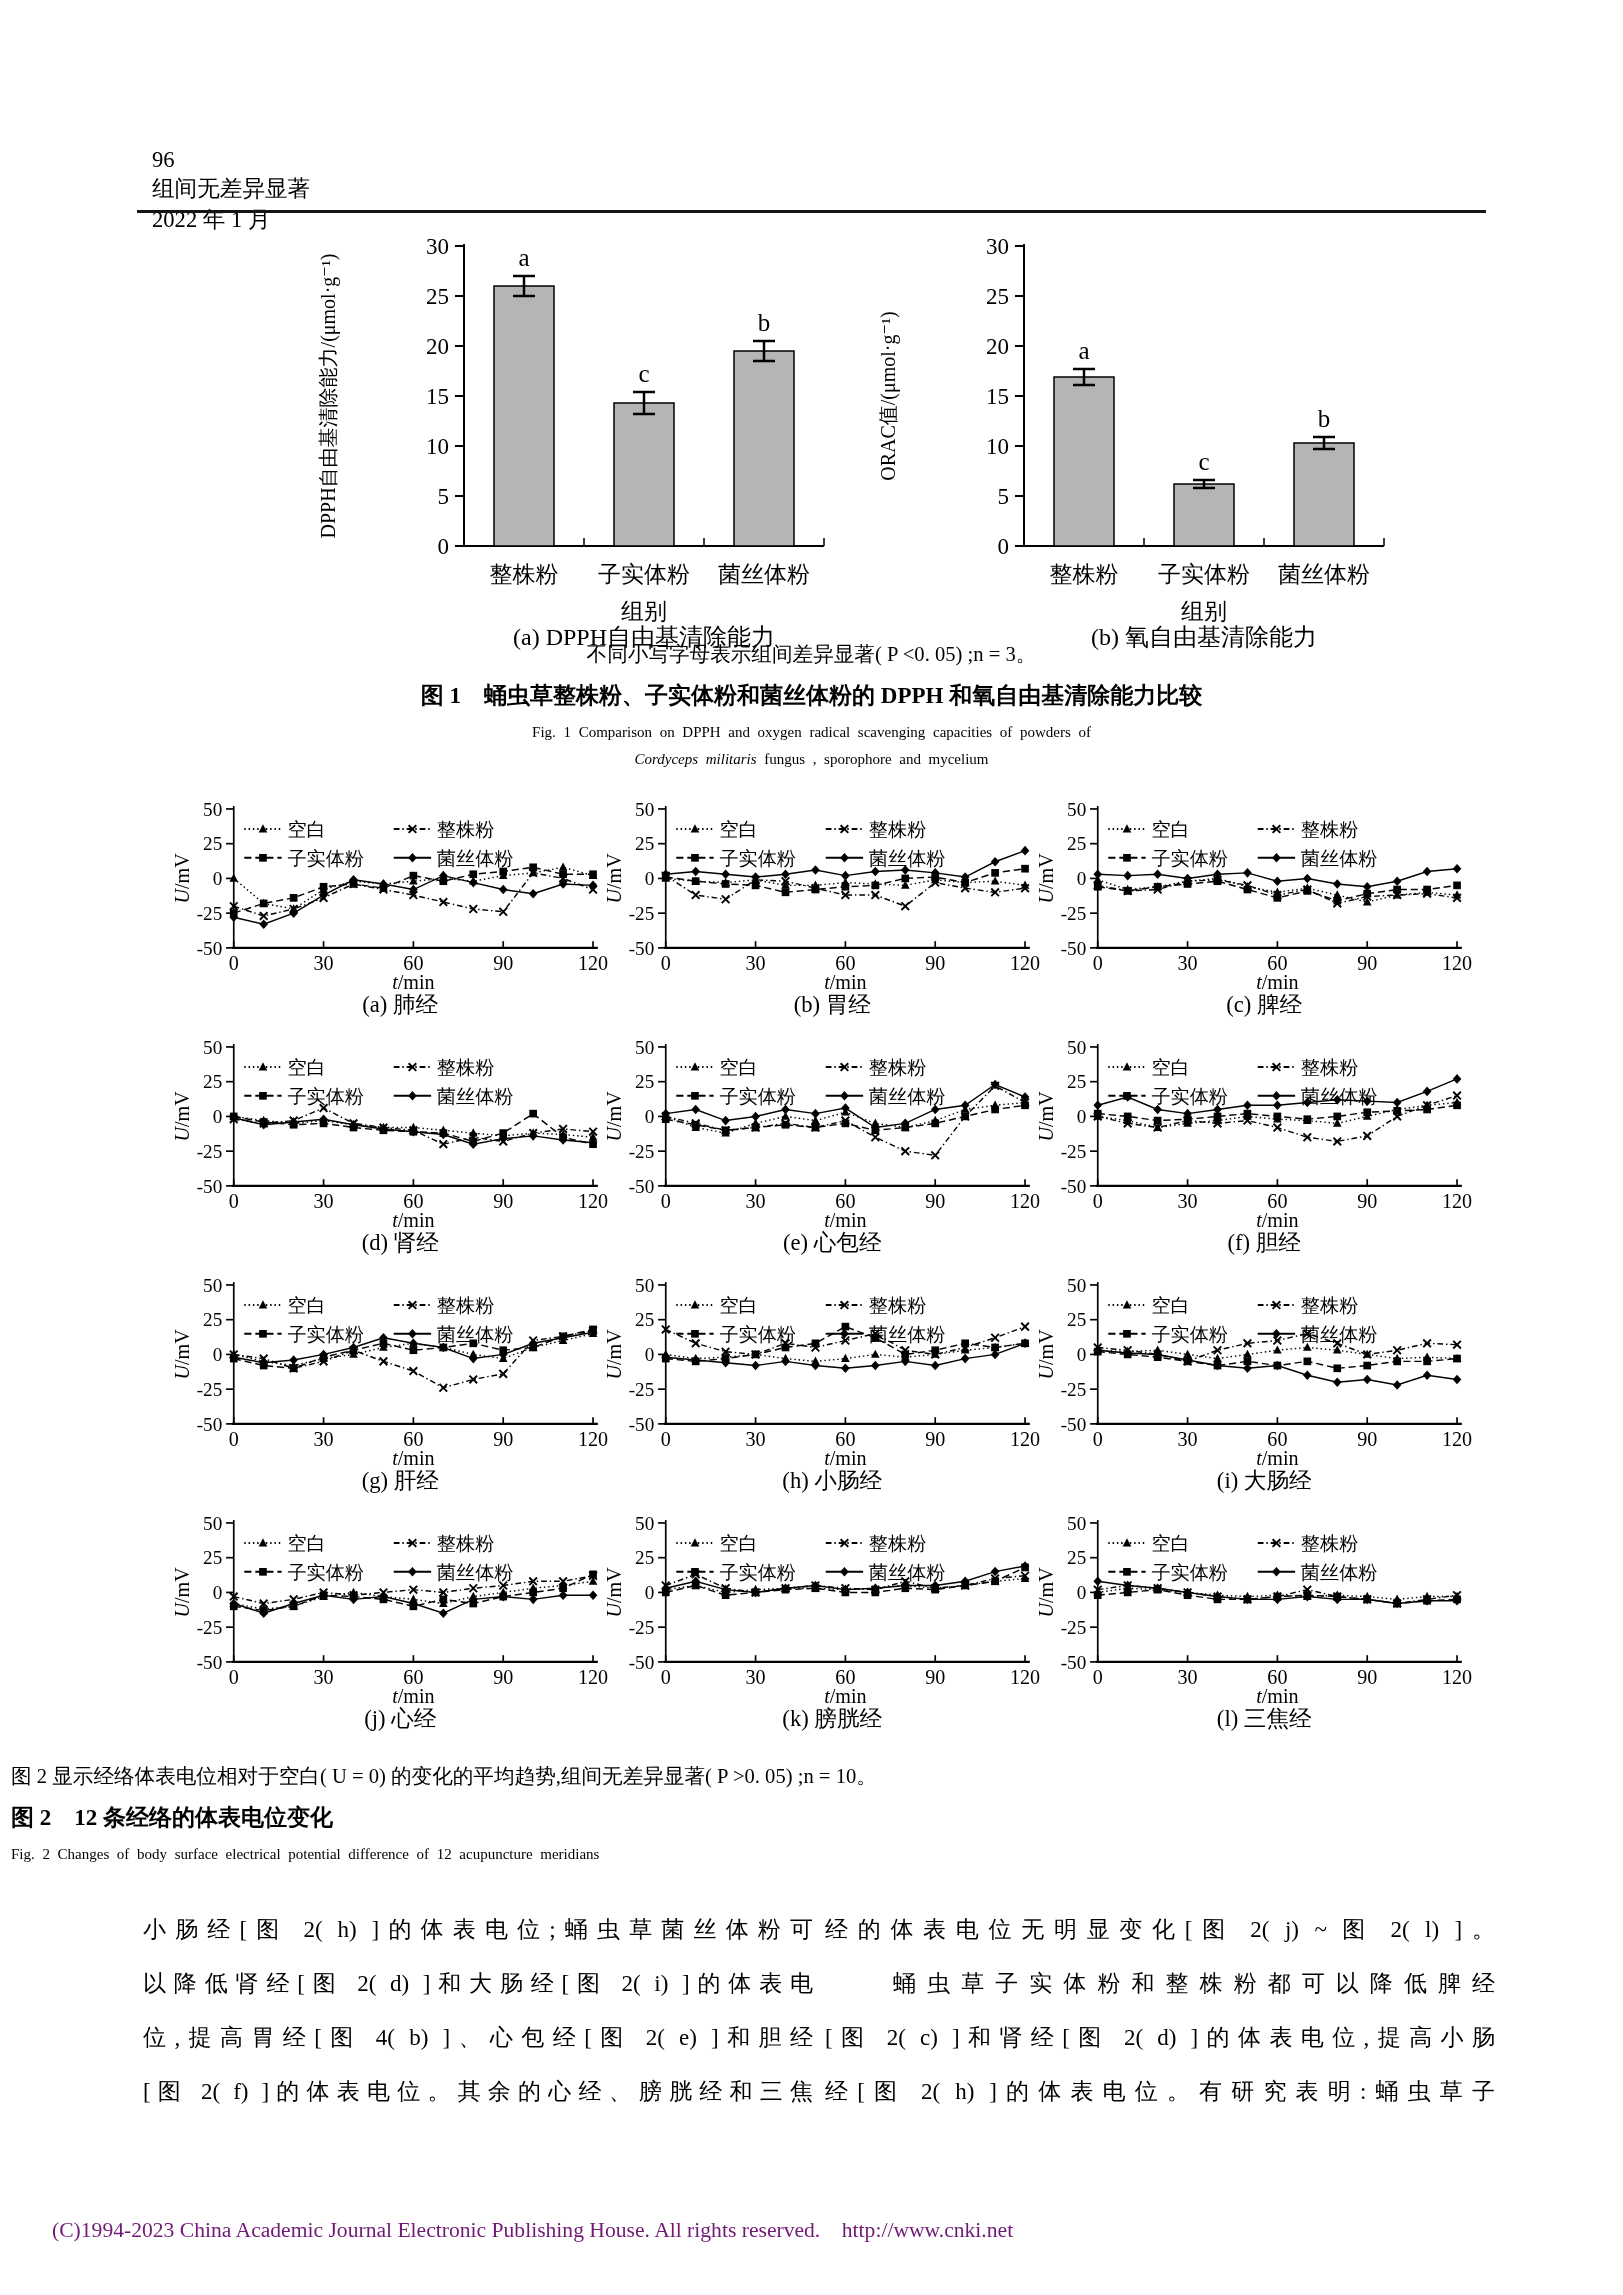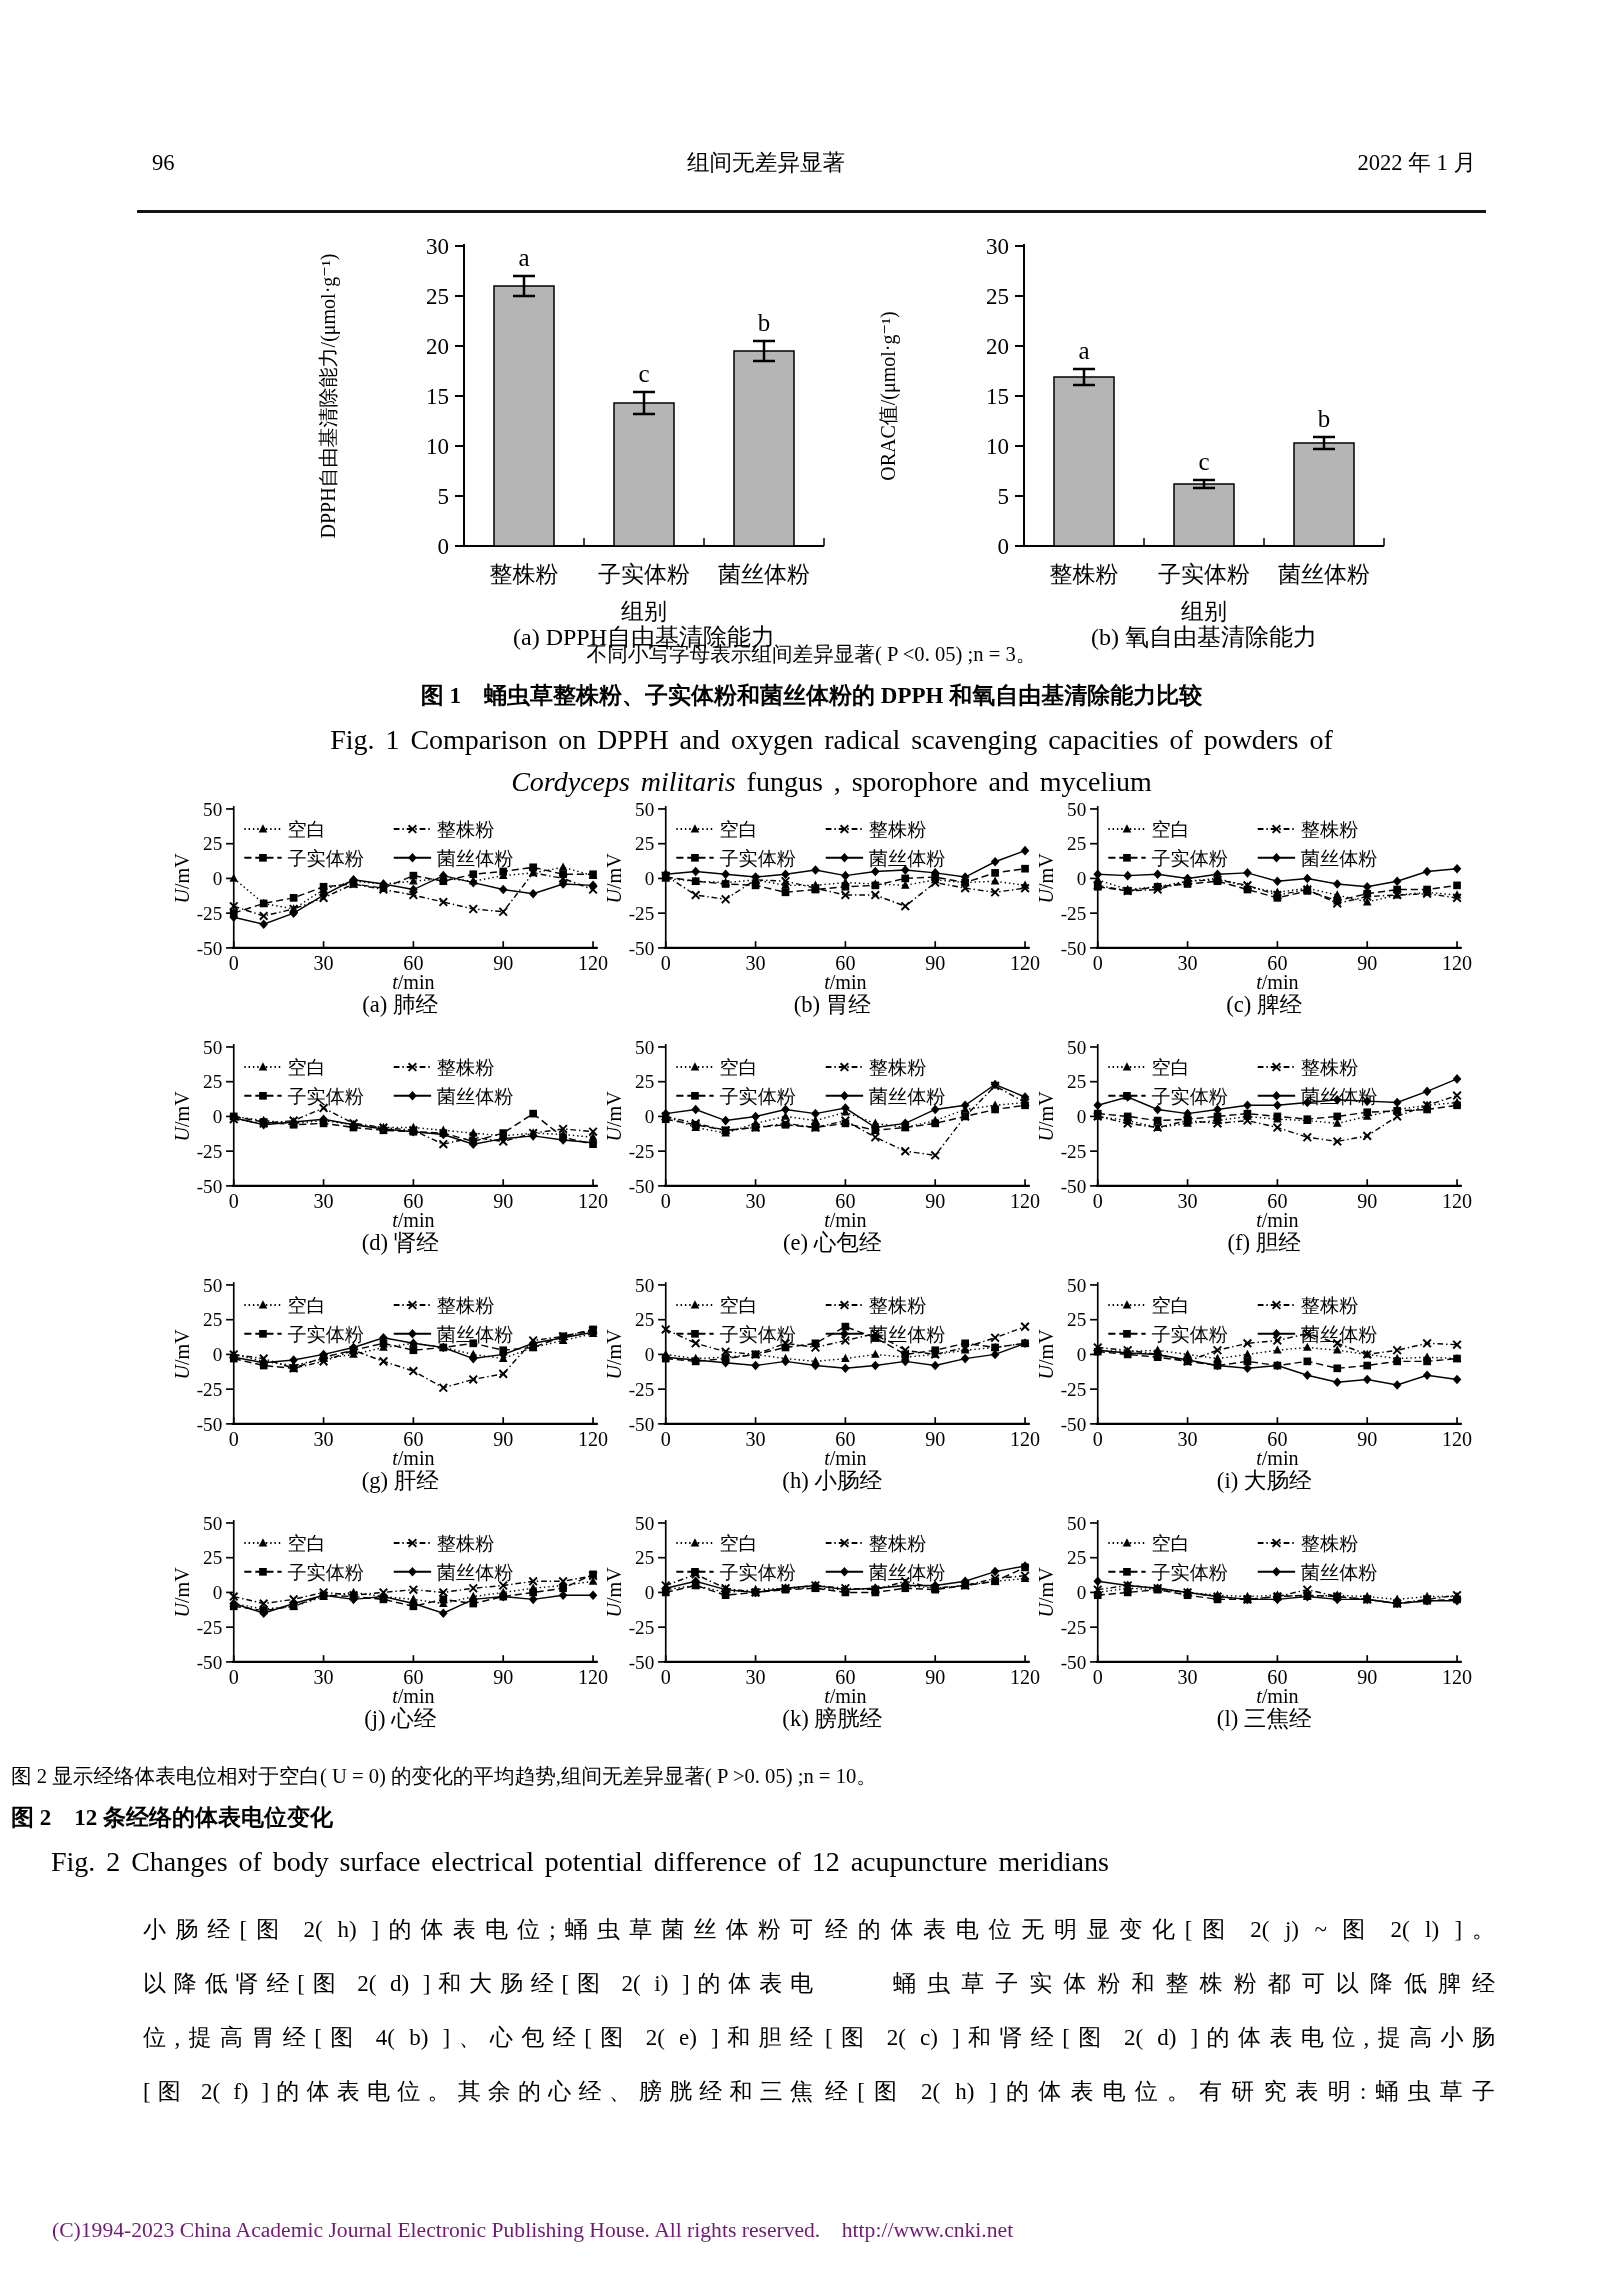--- a/index.html
+++ b/index.html
@@ -1,26 +1,26 @@
 <!DOCTYPE html>
 <html style="font-size:7.9px"><head>
 <meta charset="utf-8">
 <style>
   html,body{margin:0;padding:0;background:#e8e8e8;}
   .page{position:relative;width:1623px;height:2295px;background:#ffffff;
         font-family:"Liberation Serif","DejaVu Serif",serif;color:#000;overflow:hidden;}
   svg{overflow:visible;display:block;}
   .header{position:absolute;top:147px;left:152px;right:147px;display:flex;
-          justify-content:space-between;align-items:baseline;font-size:22.6px;}
+          justify-content:space-between;align-items:baseline;font-size:22.6px;flex-direction:column;}
   .header-rule{position:absolute;top:210px;left:137px;right:137px;border-top:3.4px solid #151515;}
   .fig1-row{position:absolute;top:216px;left:299px;display:flex;gap:19.6px;}
   .fig1-captions{position:absolute;top:640px;left:0;width:100%;text-align:center;}
   .fig-note{font-size:20.6px;margin-bottom:11.8px;}
   .fig-cn{font-size:23px;font-weight:bold;margin-bottom:12.8px;}
-  .fig-en{font-size:28px;margin-bottom:10.8px;word-spacing:3.9px;margin-left:40px;}
+  .fig-en{font-size:15px;margin-bottom:10.8px;word-spacing:3.9px;}
   .italic{font-style:italic;}
   .fig2-grid{position:absolute;top:785px;left:172px;display:grid;
              grid-template-columns:repeat(3,432px);}
   .cell{height:238px;}
   .sub-caption{text-align:center;padding-left:24.5px;font-size:22.6px;margin-top:-2px;}
   .fig2-captions{position:absolute;top:1762px;left:11px;width:100%;text-align:left;}
   .body-col{position:absolute;top:1903px;width:670px;font-size:23px;line-height:54px;}
   .body-col .tline{text-align:justify;text-align-last:justify;}
   .col-left{left:143px;}
   .col-right{left:825px;}

